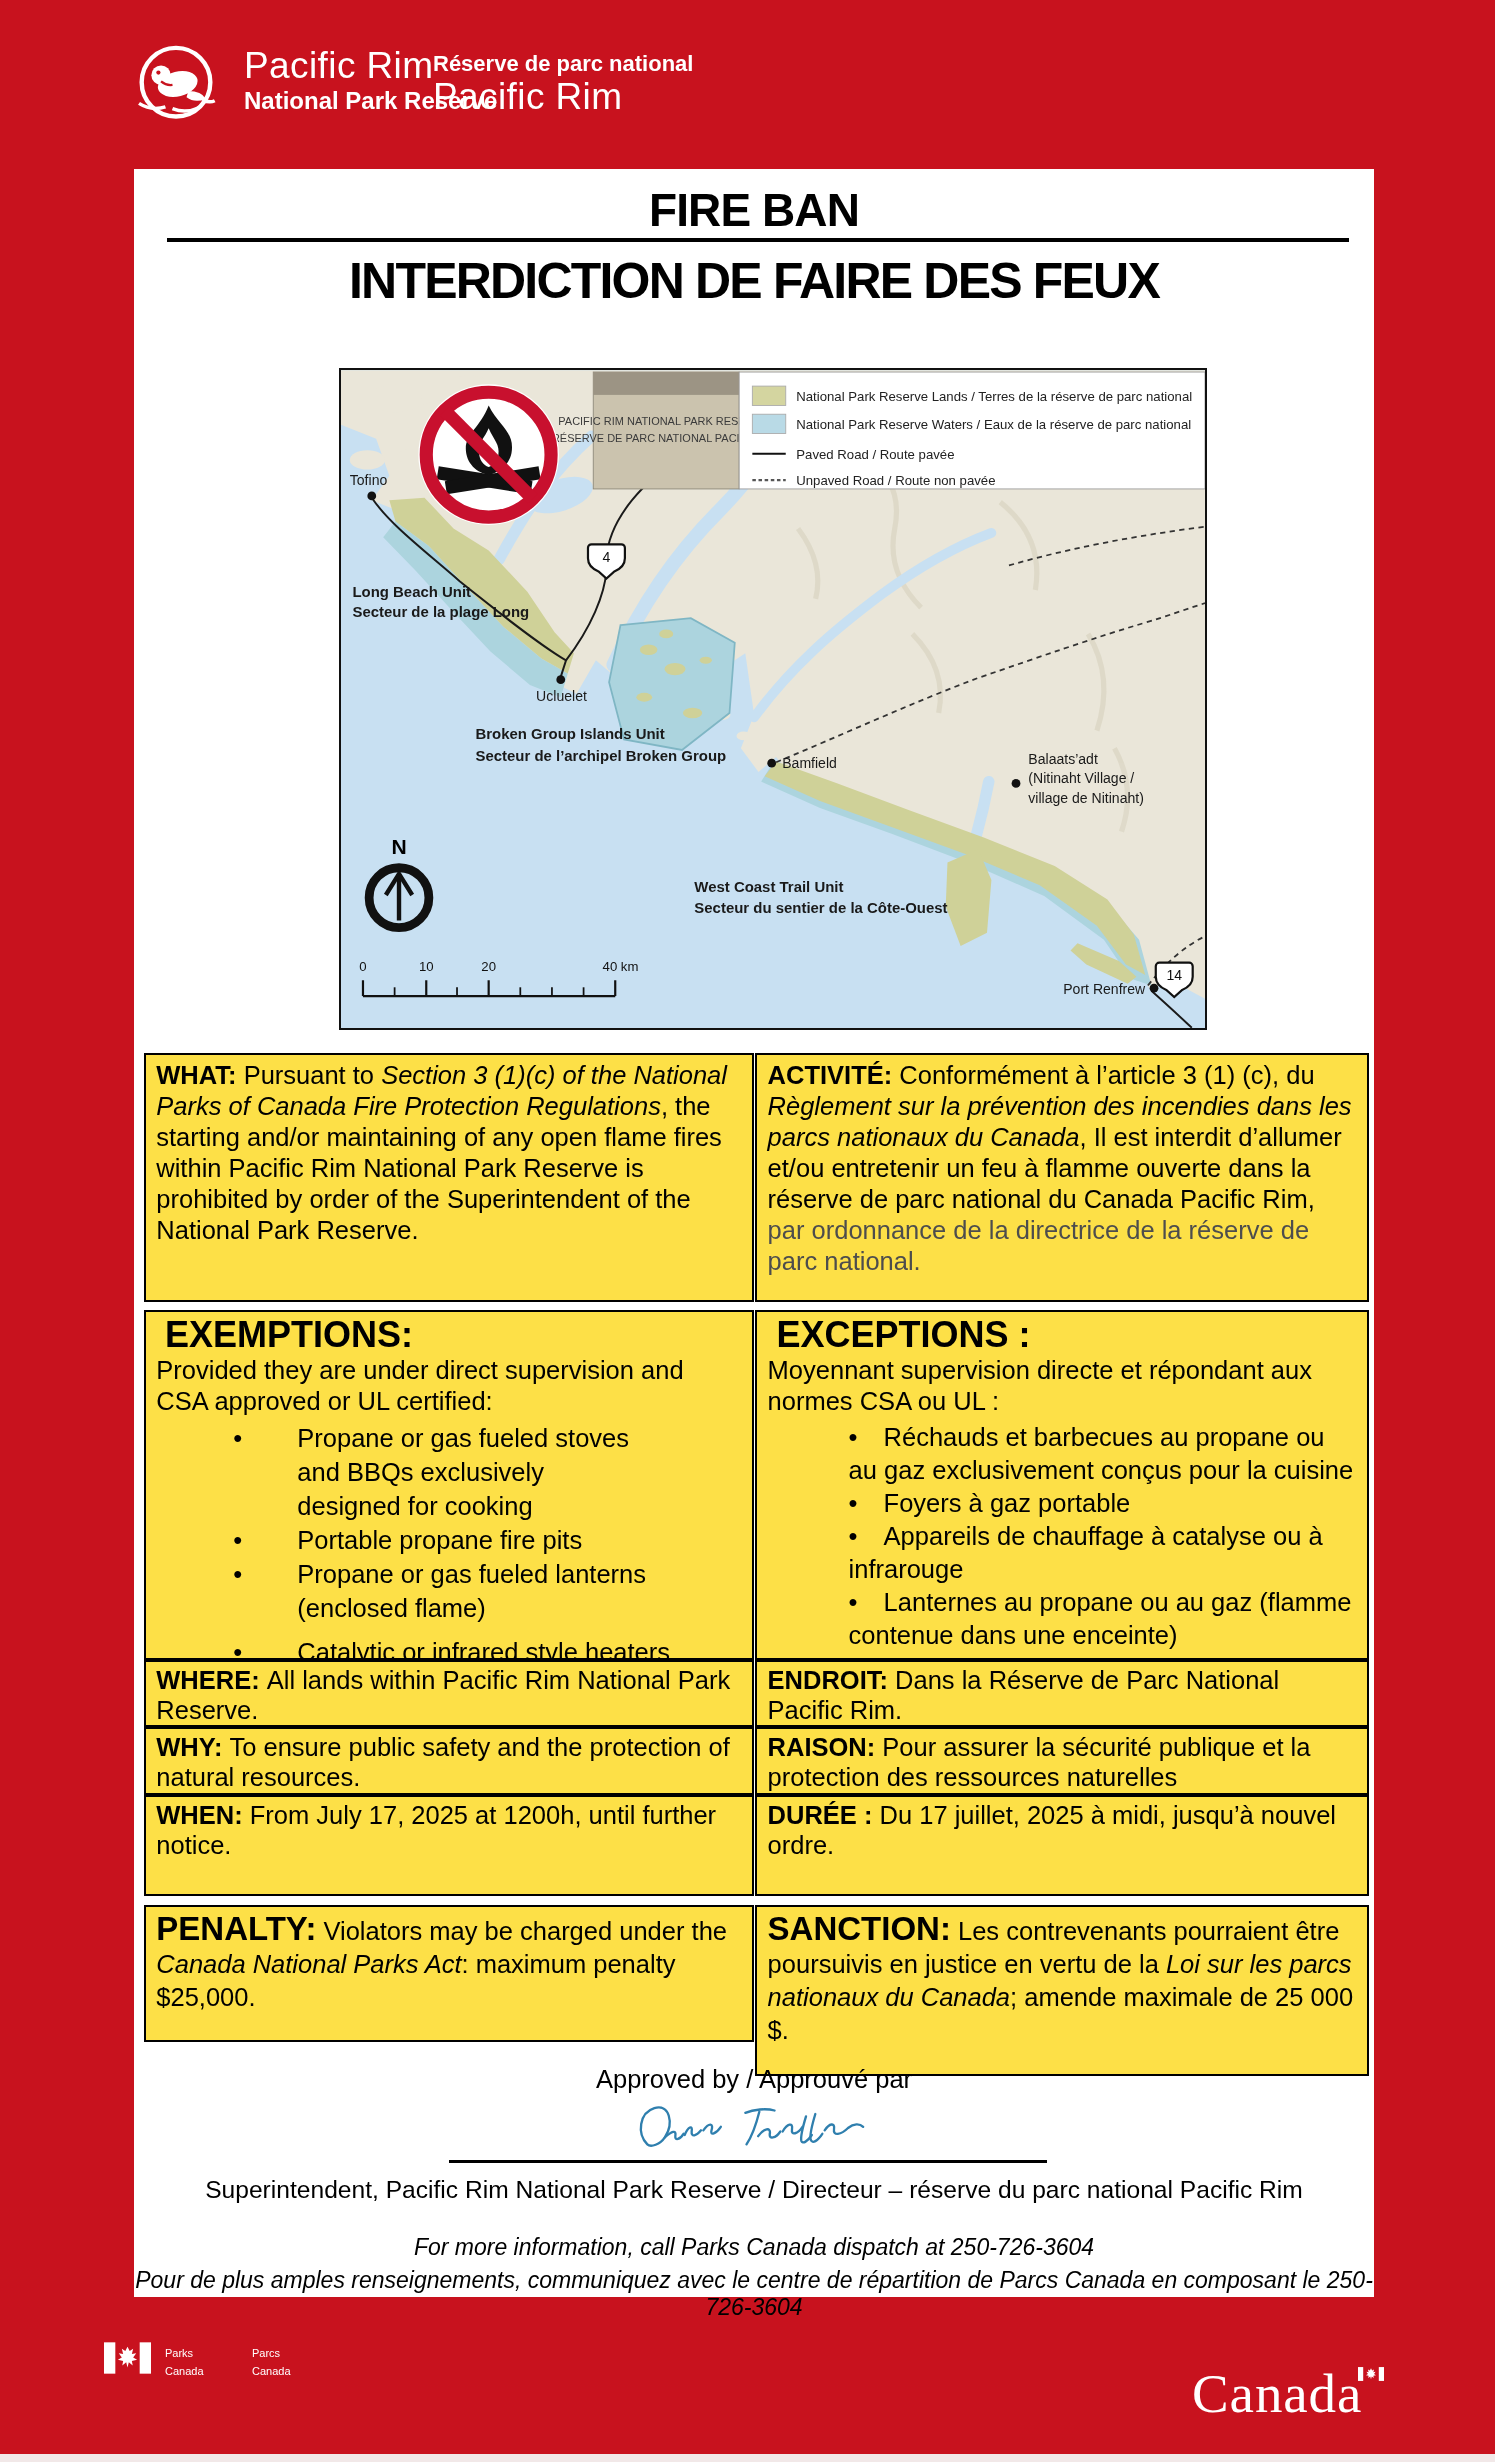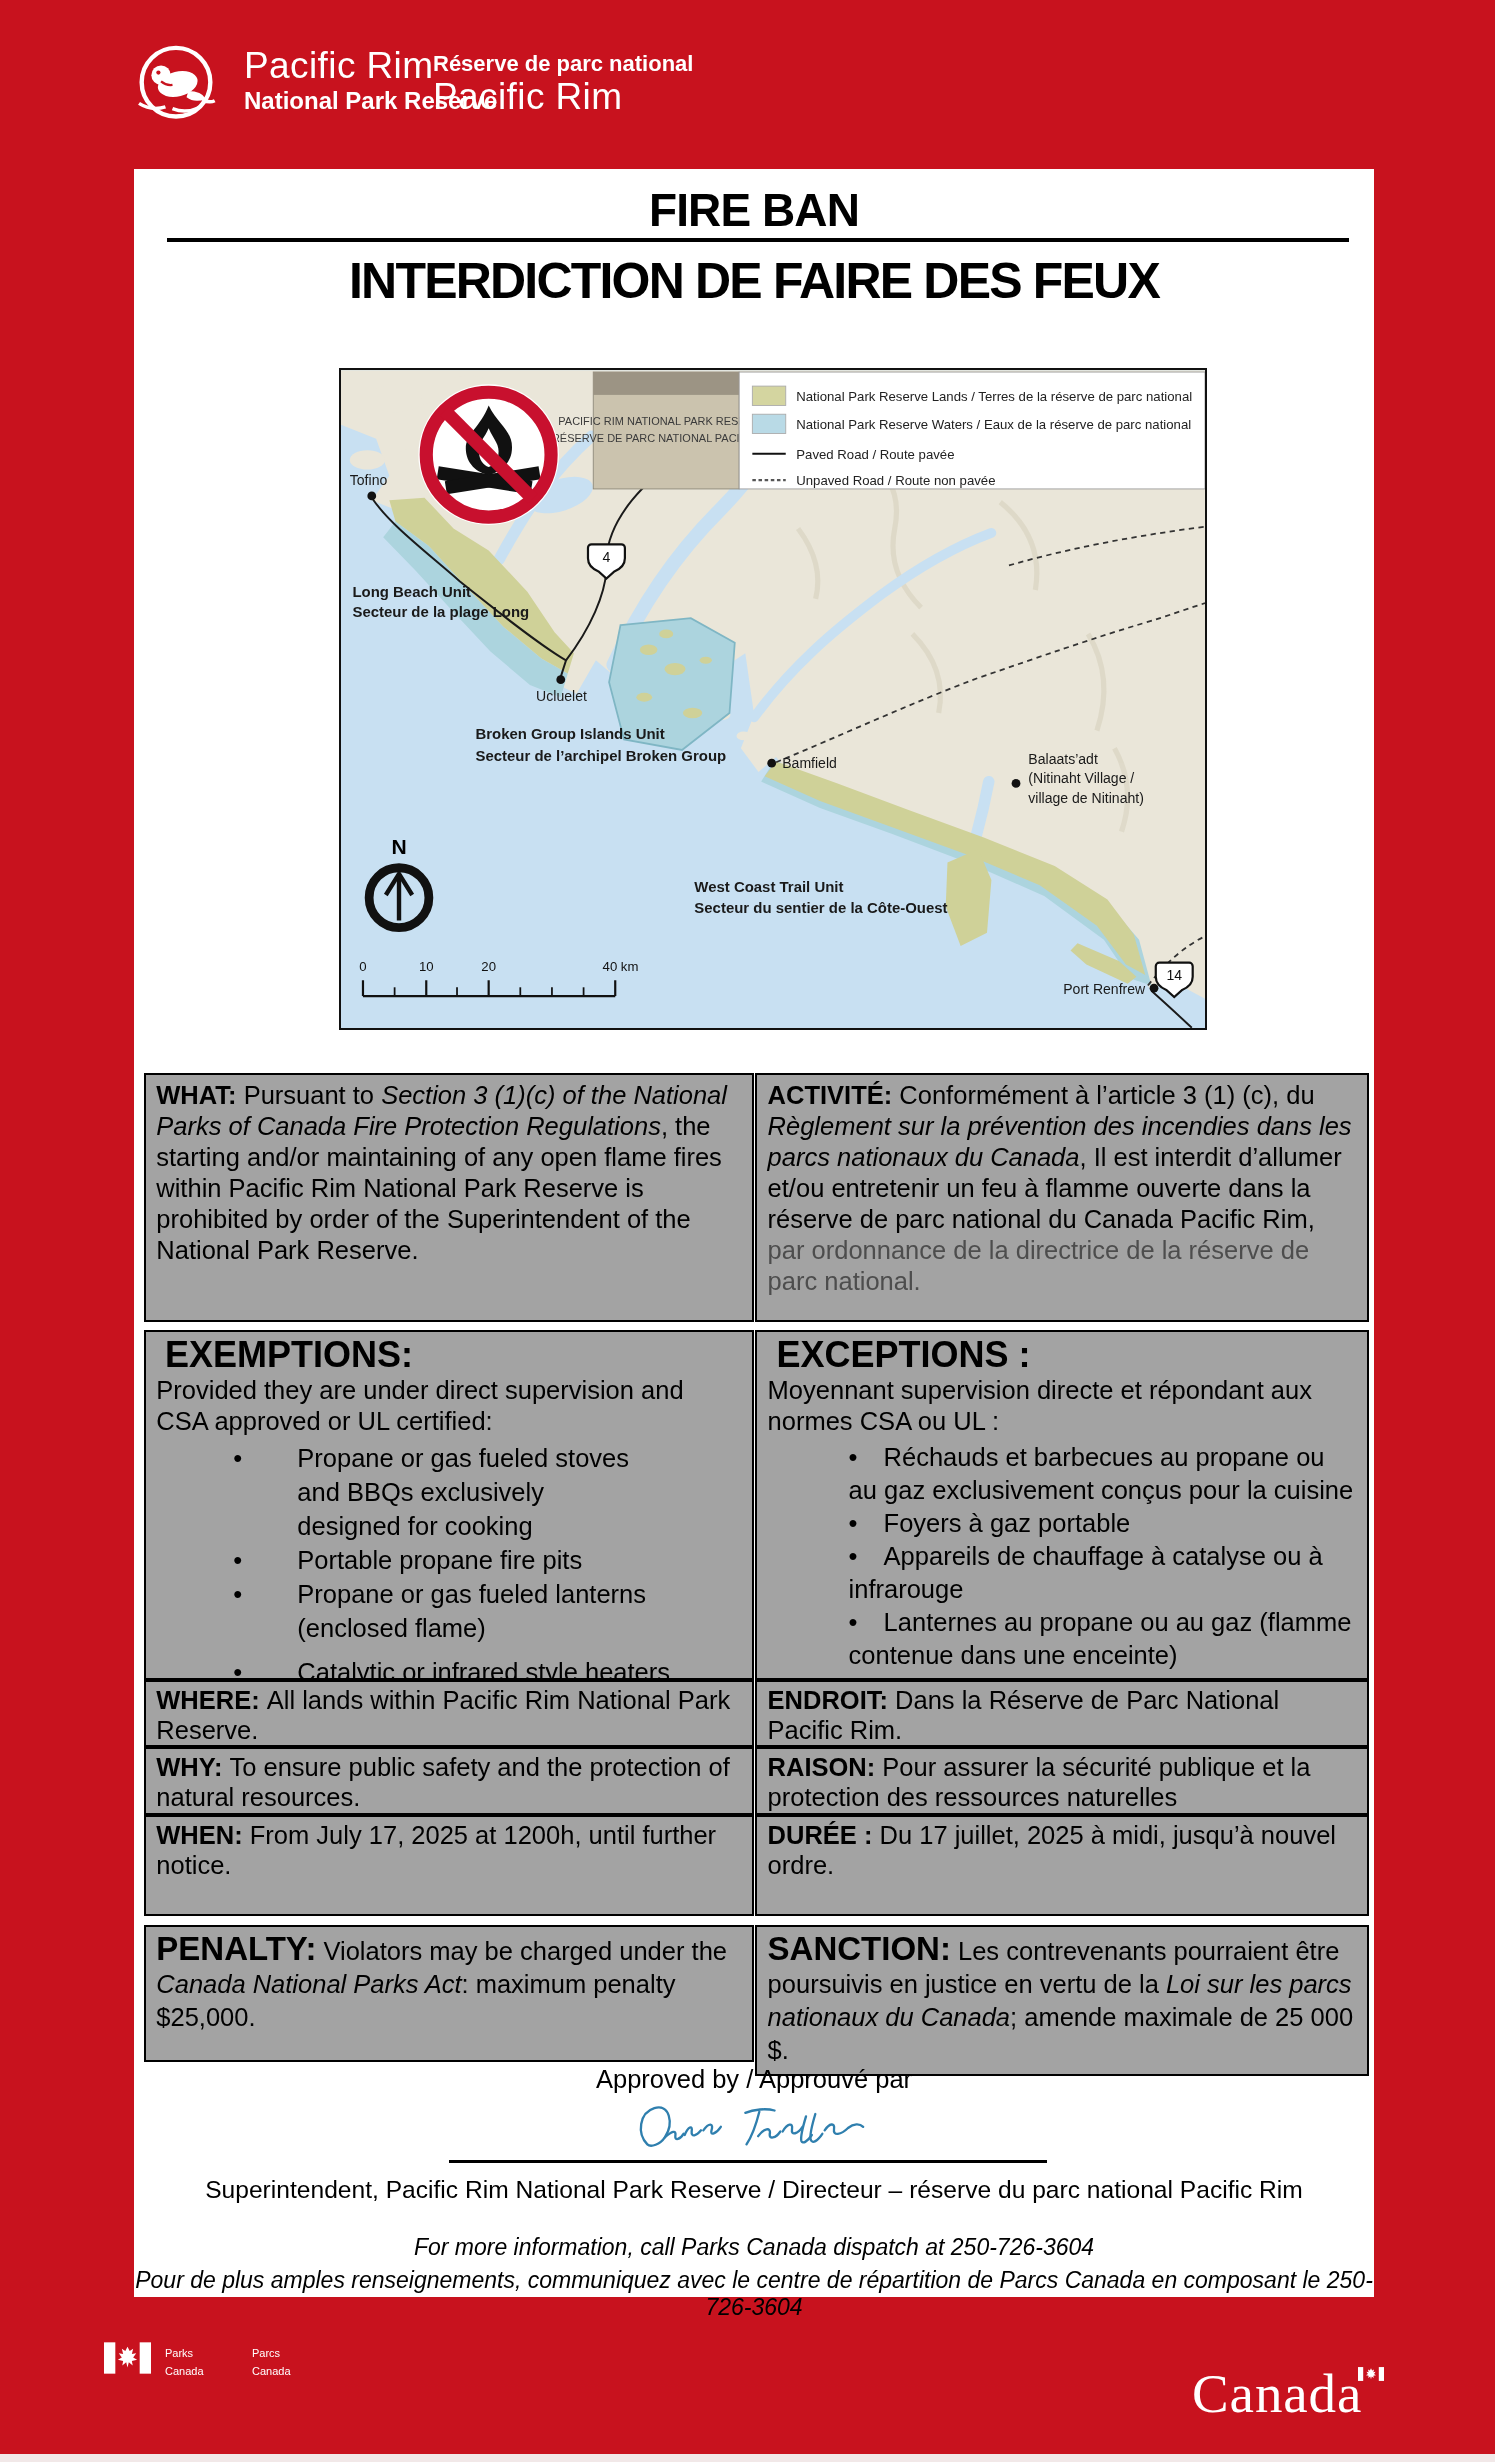--- a/index.html
+++ b/index.html
@@ -23,22 +23,22 @@
   .map{position:absolute;left:205px;top:199px;width:864px;height:658px;border:2.6px solid #111;background:#C8E0F2;}
   .map svg{display:block;}
   text{font-family:"Liberation Sans",sans-serif;}
   .mlabel{font-size:16px;fill:#1a1a1a;}
   .munit{font-size:17px;font-weight:700;fill:#1a1a1a;}
   .mlegend{font-size:15px;fill:#222;}
   .mlegtitle{font-size:12.5px;fill:#3b3b3b;}
   .mscale{font-size:15px;fill:#111;}
   .mshield{font-size:16px;fill:#111;}
   
-  .cell{position:absolute;border:2.6px solid #000;background:#a3a3a3;box-sizing:border-box;
-        padding:5.3px 10.6px;font-size:25.5px;line-height:31px;margin-top:20px;}
+  .cell{position:absolute;border:2.6px solid #000;background:#fde047;box-sizing:border-box;
+        padding:5.3px 10.6px;font-size:25.5px;line-height:31px;}
   .b{font-weight:700;}
   .i{font-style:italic;}
   .gray{color:#4d4d4d;}
   .big-label{font-size:33px;font-weight:700;}
   .cell h3{margin:1.8px 0 5.3px 8.8px;font-size:36px;}
   .blist{list-style:none;margin:3.5px 0 0 0;padding:0;}
   .blist li{position:relative;white-space:pre-line;}
   .blist-en li{padding-left:141px;line-height:34px;}
   .blist-en li::before{content:"\2022";position:absolute;left:77px;top:0;}
   .blist-en li.sp{margin-top:10.6px;}
@@ -293,21 +293,21 @@
     <div class="cell" style="left:9.7px;top:1626px;width:610px;height:101px;line-height:30px;padding-top:2.6px;">
       <span class="b">WHEN: </span><span>From July 17, 2025 at 1200h, until further notice.</span>
     </div>
     <div class="cell" style="left:621px;top:1626px;width:614px;height:101px;line-height:30px;padding-top:2.6px;">
       <span class="b">DURÉE : </span><span>Du 17 juillet, 2025 à midi, jusqu’à nouvel ordre.</span>
     </div>
 
     <div class="cell" style="left:9.7px;top:1736px;width:610px;height:137px;line-height:33px;">
       <span class="big-label">PENALTY:</span><span>  Violators may be charged under the </span><span class="i">Canada National Parks Act</span><span>: maximum penalty $25,000.</span>
     </div>
-    <div class="cell" style="left:621px;top:1736px;width:614px;height:151px;line-height:33px;">
+    <div class="cell" style="left:621px;top:1736px;width:614px;height:171px;line-height:33px;">
       <span class="big-label">SANCTION:</span><span> Les contrevenants pourraient être poursuivis en justice en vertu de la </span><span class="i">Loi sur les parcs nationaux du Canada</span><span>; amende maximale de 25 000 $.</span>
     </div>
 
     <div class="approved">Approved by / Approuvé par</div>
     <svg class="sig" width="369" height="70" viewBox="0 0 420 120">
       <g fill="none" stroke="#2F7FAE" stroke-width="4" stroke-linecap="round">
         <path d="M28,88 C10,70 14,34 40,26 C66,18 74,52 58,76 C50,88 34,94 28,88"></path>
         <path d="M58,76 C70,66 78,62 76,74 C75,82 84,80 90,70"></path>
         <path d="M92,72 C98,58 106,54 104,66 C103,76 112,74 120,64"></path>
         <path d="M124,64 C134,50 142,52 138,64 C135,74 146,70 154,58"></path>

